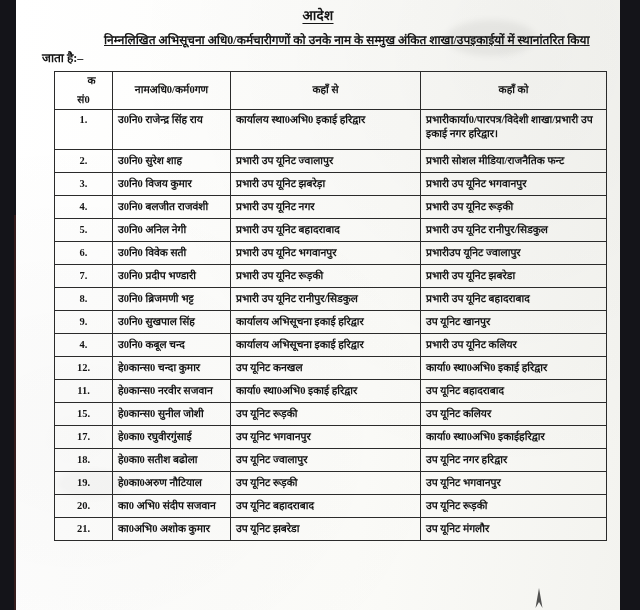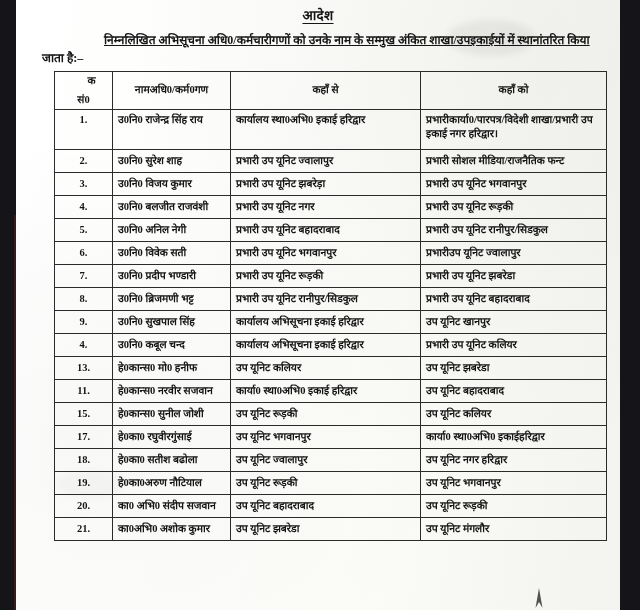--- a/index.html
+++ b/index.html
@@ -240,24 +240,24 @@
               <td class="from">कार्यालय अभिसूचना इकाई हरिद्वार</td>
               <td class="to">उप यूनिट खानपुर</td>
             </tr>
             <tr>
               <td class="sno">4.</td>
               <td class="name">उ0नि0 कबूल चन्द</td>
               <td class="from">कार्यालय अभिसूचना इकाई हरिद्वार</td>
               <td class="to">प्रभारी उप यूनिट कलियर</td>
             </tr>
             <tr>
-              <td class="sno">13.</td>
-              <td class="name">हे0कान्स0 मो0 हनीफ</td>
-              <td class="from">उप यूनिट कलियर</td>
-              <td class="to">उप यूनिट झबरेडा</td>
+              <td class="sno">12.</td>
+              <td class="name">हे0कान्स0 चन्दा कुमार</td>
+              <td class="from">उप यूनिट कनखल</td>
+              <td class="to">कार्या0 स्था0अभि0 इकाई हरिद्वार</td>
             </tr>
             <tr>
               <td class="sno">11.</td>
               <td class="name">हे0कान्स0 नरवीर सजवान</td>
               <td class="from">कार्या0 स्था0अभि0 इकाई हरिद्वार</td>
               <td class="to">उप यूनिट बहादराबाद</td>
             </tr>
             <tr>
               <td class="sno">15.</td>
               <td class="name">हे0कान्स0 सुनील जोशी</td>

